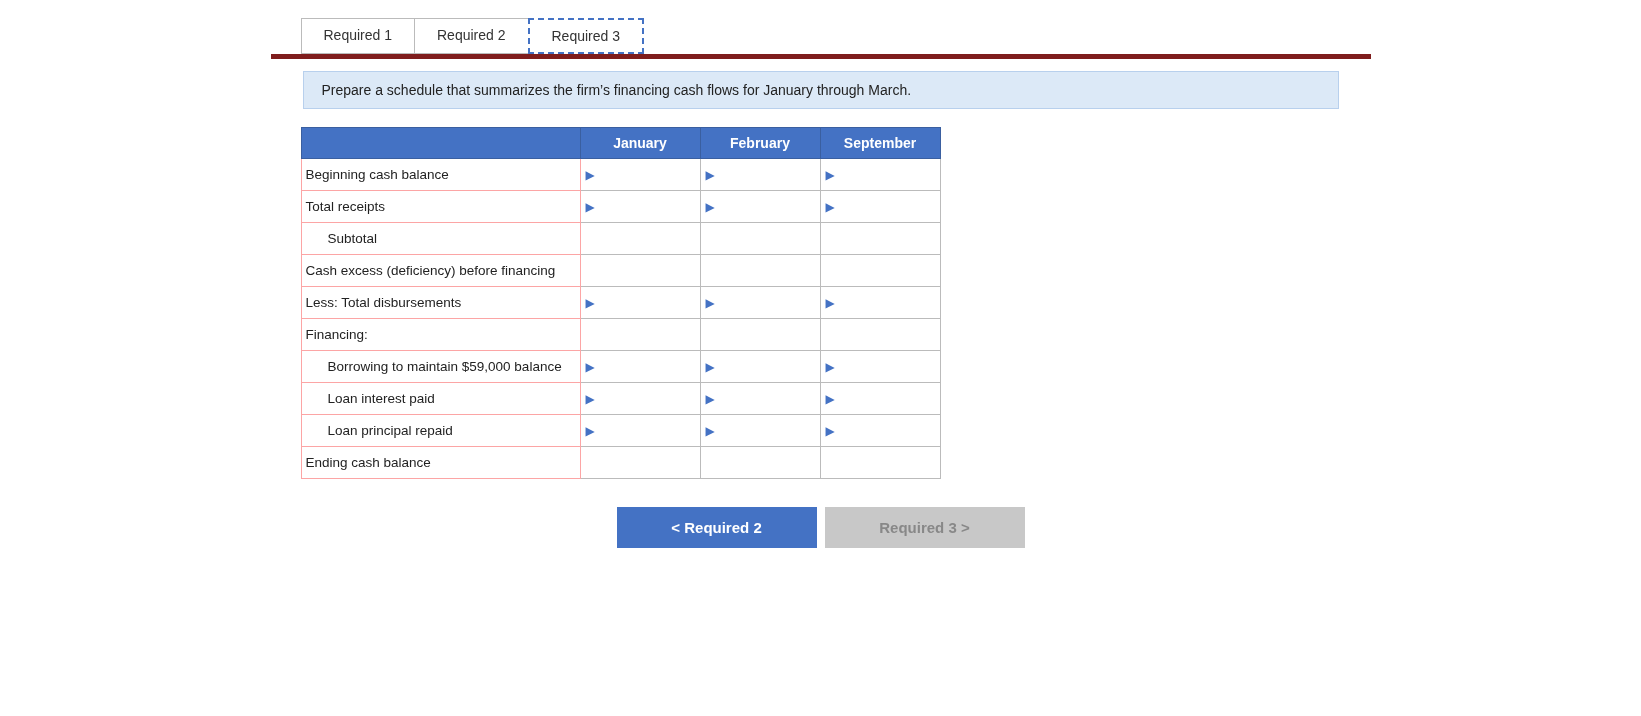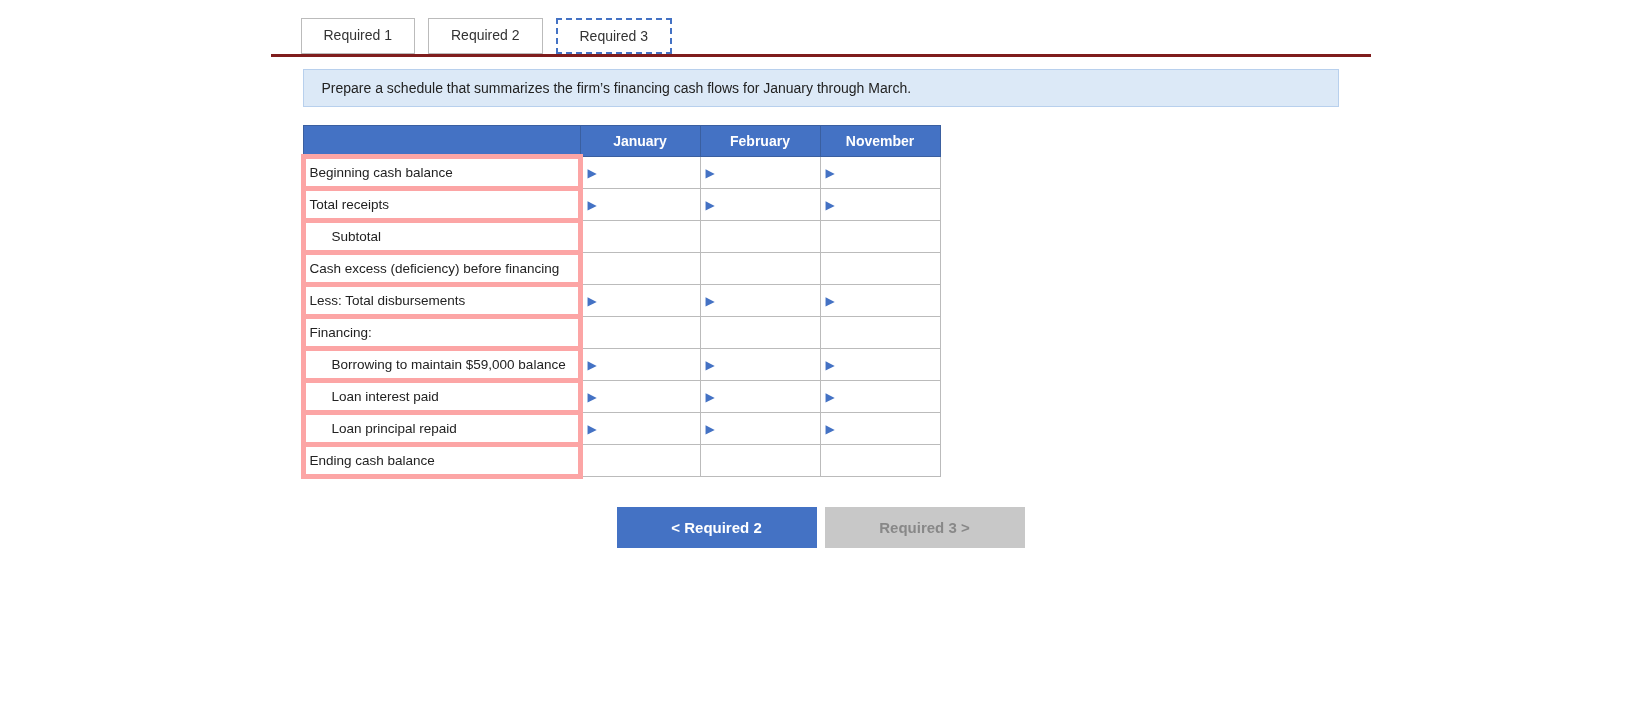--- a/index.html
+++ b/index.html
@@ -16,22 +16,22 @@
     }
     .header-banner {
       background: #d9d9d9;
       padding: 18px 30px;
       font-weight: bold;
       font-size: 15px;
     }
     .tabs-section {
       padding: 18px 30px 0 30px;
       display: flex;
-      gap: 14px;
-      border-bottom: 3px solid #7f1d1d;
+      gap: 0;
+      border-bottom: 5px solid #7f1d1d;
     }
     .tab {
       padding: 8px 22px;
       border: 1px solid #bbb;
       background: #fff;
       cursor: pointer;
       font-size: 14px;
       color: #333;
       margin-right: -1px;
     }
@@ -73,21 +73,21 @@
     }
     table tbody tr td {
       border: 1px solid #bbb;
       padding: 0;
       font-size: 13.5px;
       color: #222;
       height: 32px;
     }
     table tbody tr td.label-cell {
       padding: 5px 4px;
-      border: 5px solid #fca5a5;
+      border: 1px solid #fca5a5;
       white-space: nowrap;
       min-width: 240px;
     }
     table tbody tr td.label-cell.indented {
       padding-left: 26px;
     }
     .input-cell {
       position: relative;
       padding: 0;
       width: 120px;
@@ -169,21 +169,21 @@
     <span>Prepare a schedule that summarizes the firm’s financing cash flows for January through March.</span>
   </div>
 
   <div class="table-section">
     <table>
       <thead>
         <tr>
           <th></th>
           <th>January</th>
           <th>February</th>
-          <th>November</th>
+          <th>September</th>
         </tr>
       </thead>
       <tbody id="table-body">
       <tr>
             <td class="label-cell">Beginning cash balance</td>
             <td class="input-cell"><span class="arrow">▶</span><input type="text" style=""></td>
             <td class="input-cell"><span class="arrow">▶</span><input type="text" style=""></td>
             <td class="input-cell"><span class="arrow">▶</span><input type="text" style=""></td>
           </tr>
           <tr>

